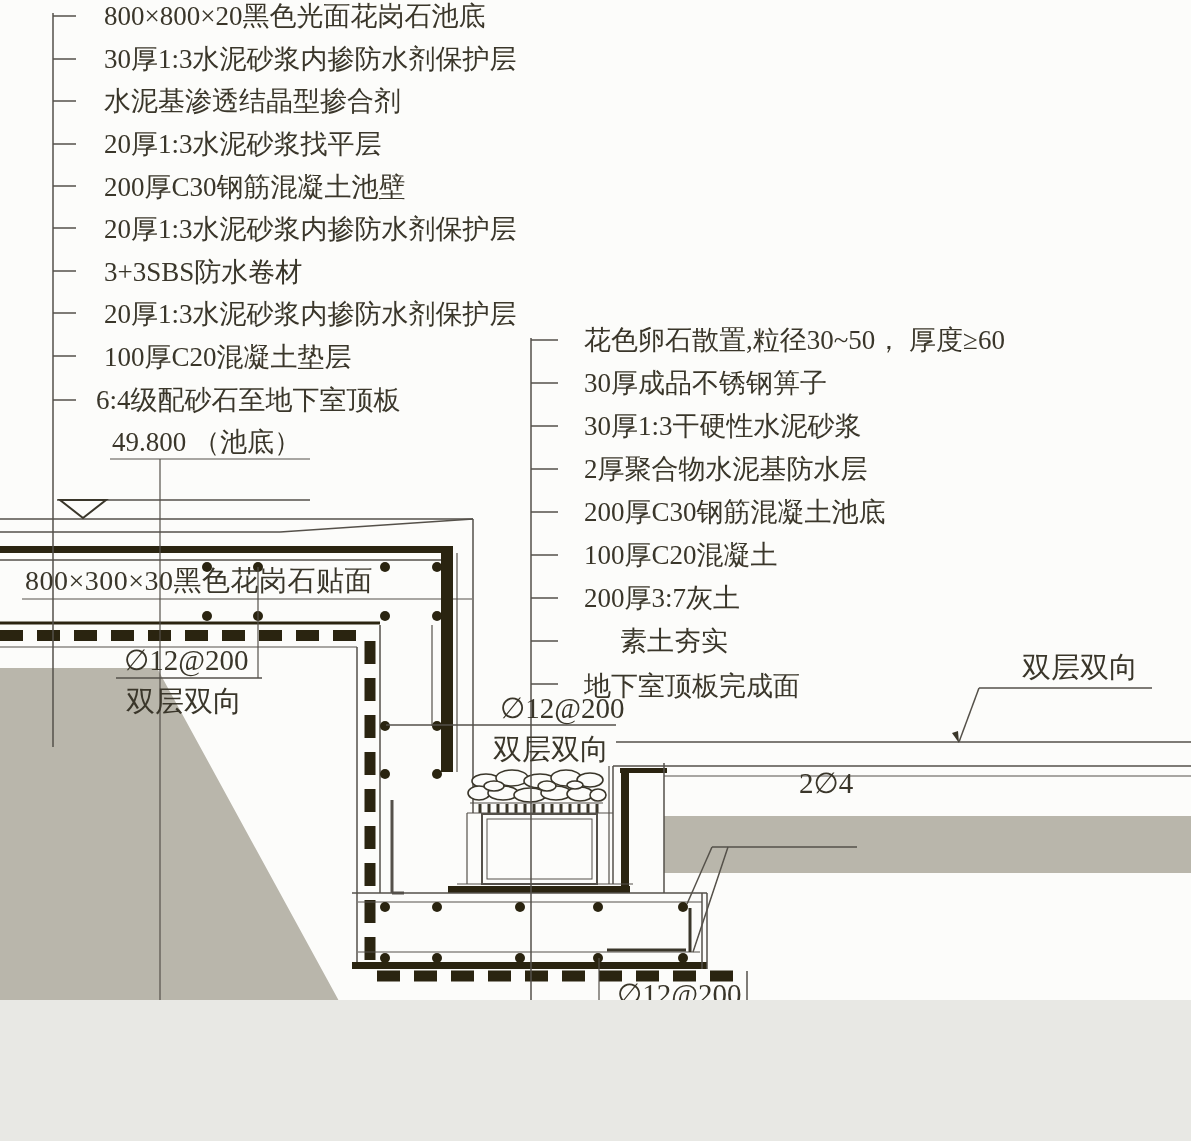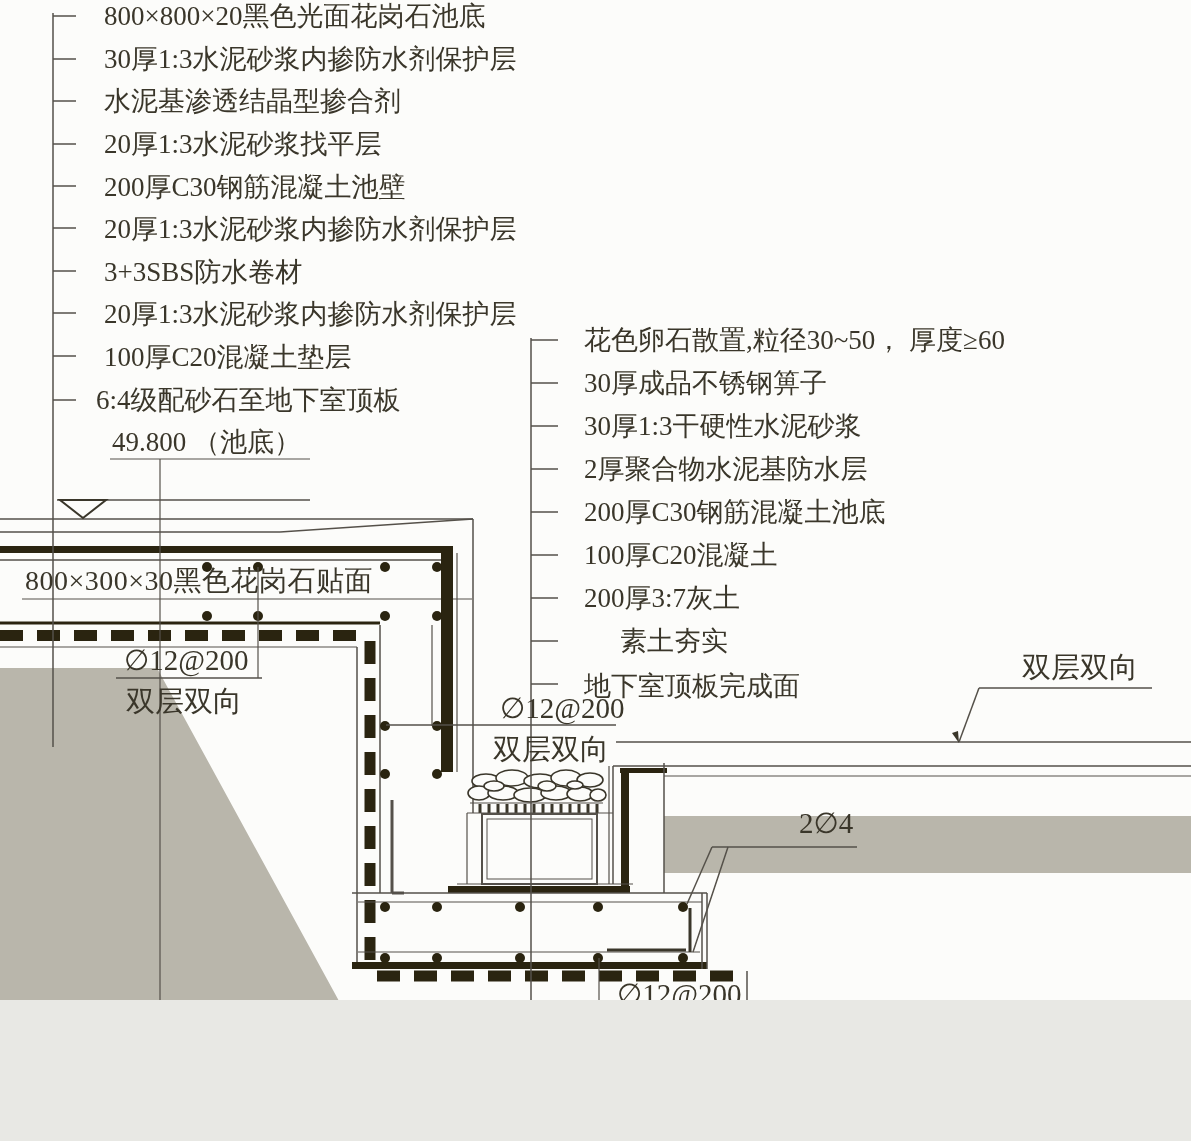--- a/index.html
+++ b/index.html
@@ -229,16 +229,16 @@
 
   <div class="txt ann" style="left:124px;top:645px">∅12@200</div>
   <div class="txt ann" style="left:126px;top:686px">双层双向</div>
 
   <div class="txt ann" style="left:500px;top:693px">∅12@200</div>
   <div class="txt ann" style="left:493px;top:734px">双层双向</div>
 
   <div class="txt ann" style="left:617px;top:979px">∅12@200</div>
   <div class="txt ann" style="left:610px;top:1015px">双层双向</div>
 
-  <div class="txt ann" style="left:799px;top:808px">2∅4</div>
+  <div class="txt ann" style="left:799px;top:768px">2∅4</div>
   <div class="txt ann" style="left:1022px;top:652px">双层双向</div>
 
 </div>
 
 </body></html>

